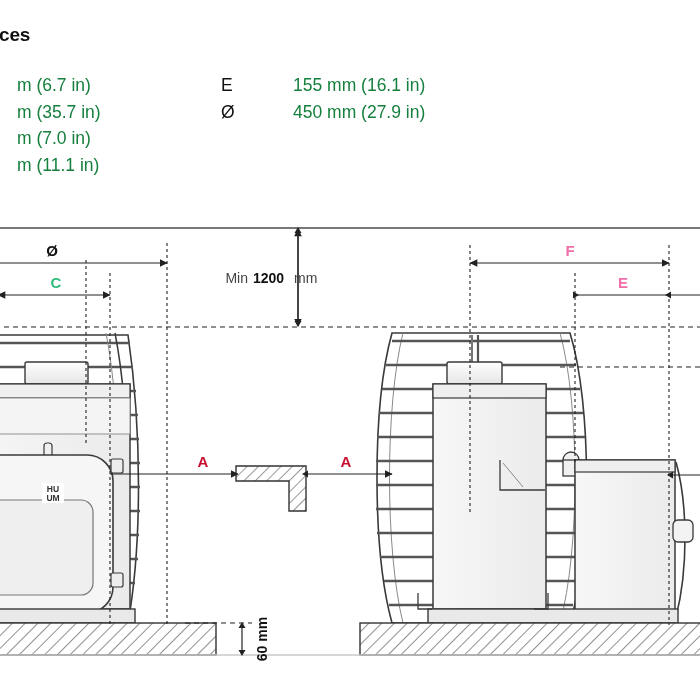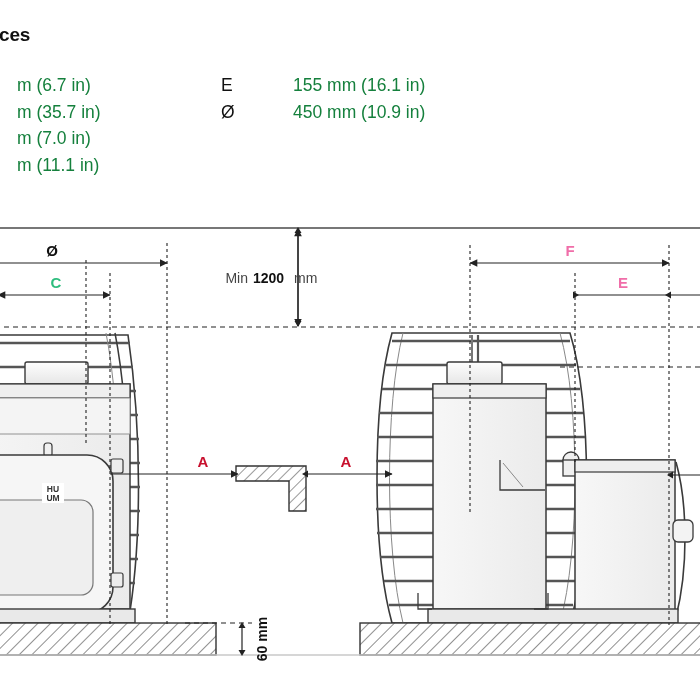--- a/index.html
+++ b/index.html
@@ -56,21 +56,21 @@
     <div class="spec-row">
       <span class="spec-key"></span><span class="spec-val">m (11.1 in)</span>
     </div>
   </div>
 
   <div class="spec-col" id="col-right">
     <div class="spec-row">
       <span class="spec-key">E</span><span class="spec-val">155 mm (16.1 in)</span>
     </div>
     <div class="spec-row">
-      <span class="spec-key">Ø</span><span class="spec-val">450 mm (10.9 in)</span>
+      <span class="spec-key">Ø</span><span class="spec-val">450 mm (27.9 in)</span>
     </div>
   </div>
 </div>
 
 <div id="drawing">
 <svg width="700" height="485" viewBox="0 0 700 485" xmlns="http://www.w3.org/2000/svg">
   <defs>
     <marker id="arr" markerWidth="7" markerHeight="7" refX="6" refY="3.2" orient="auto">
       <path d="M0,0 L6.5,3.2 L0,6.4 z" fill="#222"></path>
     </marker>

